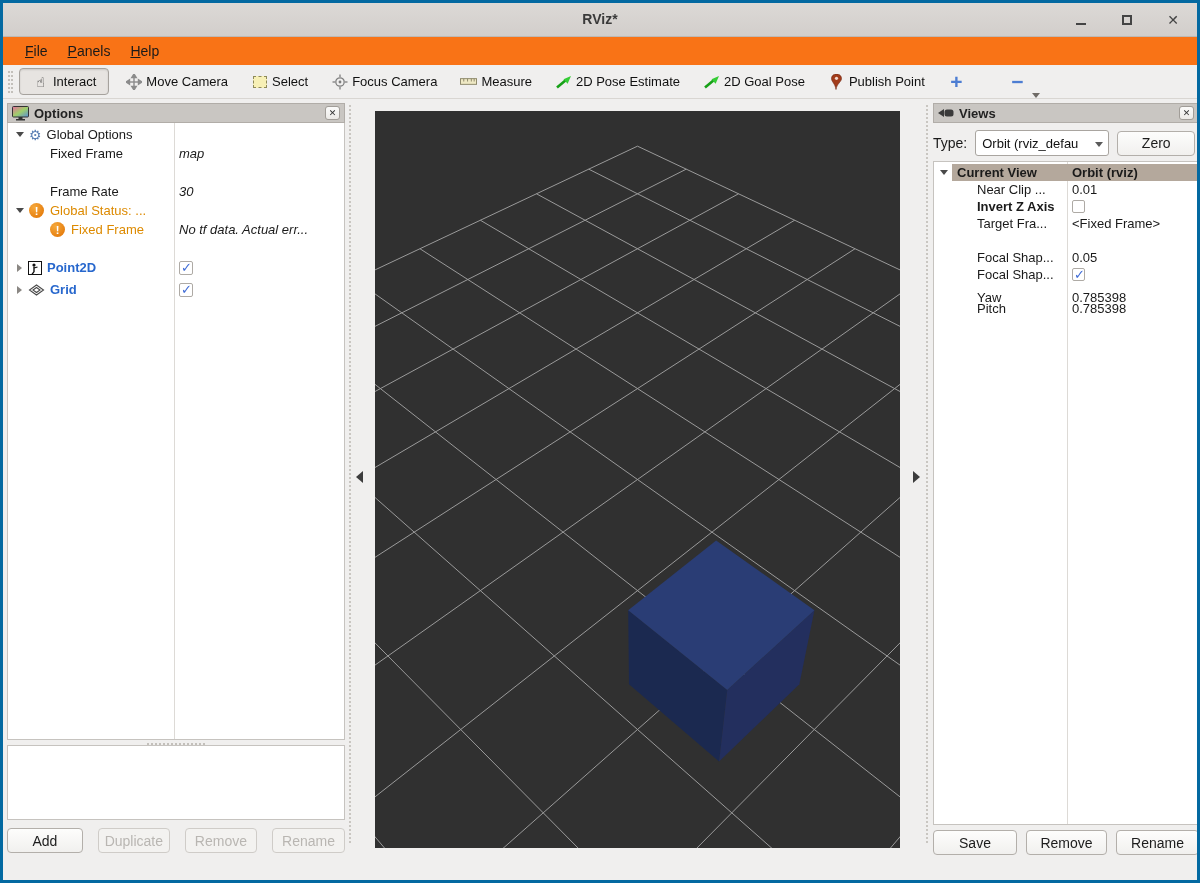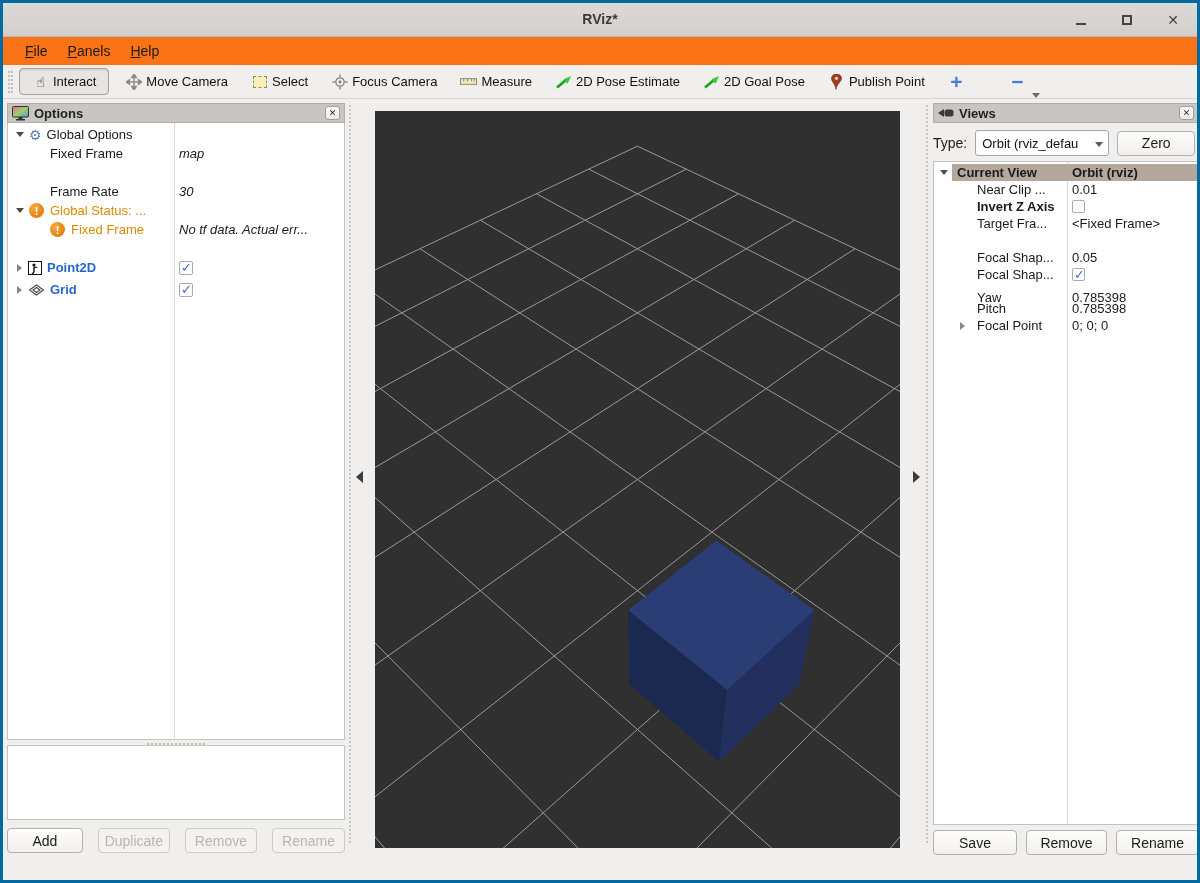--- a/index.html
+++ b/index.html
@@ -450,25 +450,20 @@
             </span>
         </div>
         <div class="vrow" style="top:127px;">
           <span class="vlabel">Yaw</span>
           <span class="vvalue">0.785398</span>
         </div>
         <div class="vrow" style="top:138px;">
           <span class="vlabel">Pitch</span>
           <span class="vvalue">0.785398</span>
         </div>
-        <div class="vrow" style="top:155px;">
-          <span class="arrow-col" style="position:absolute;left:26px;margin:0;"></span>
-          <span class="vlabel">Focal Point</span>
-          <span class="vvalue">0; 0; 0</span>
-        </div>
       </div>
 
       <div class="views-buttons">
         <button class="btn" style="width:84px;">Save</button>
         <button class="btn" style="width:81px;">Remove</button>
         <button class="btn" style="width:83px;">Rename</button>
       </div>
     </div>
   </div>
 

